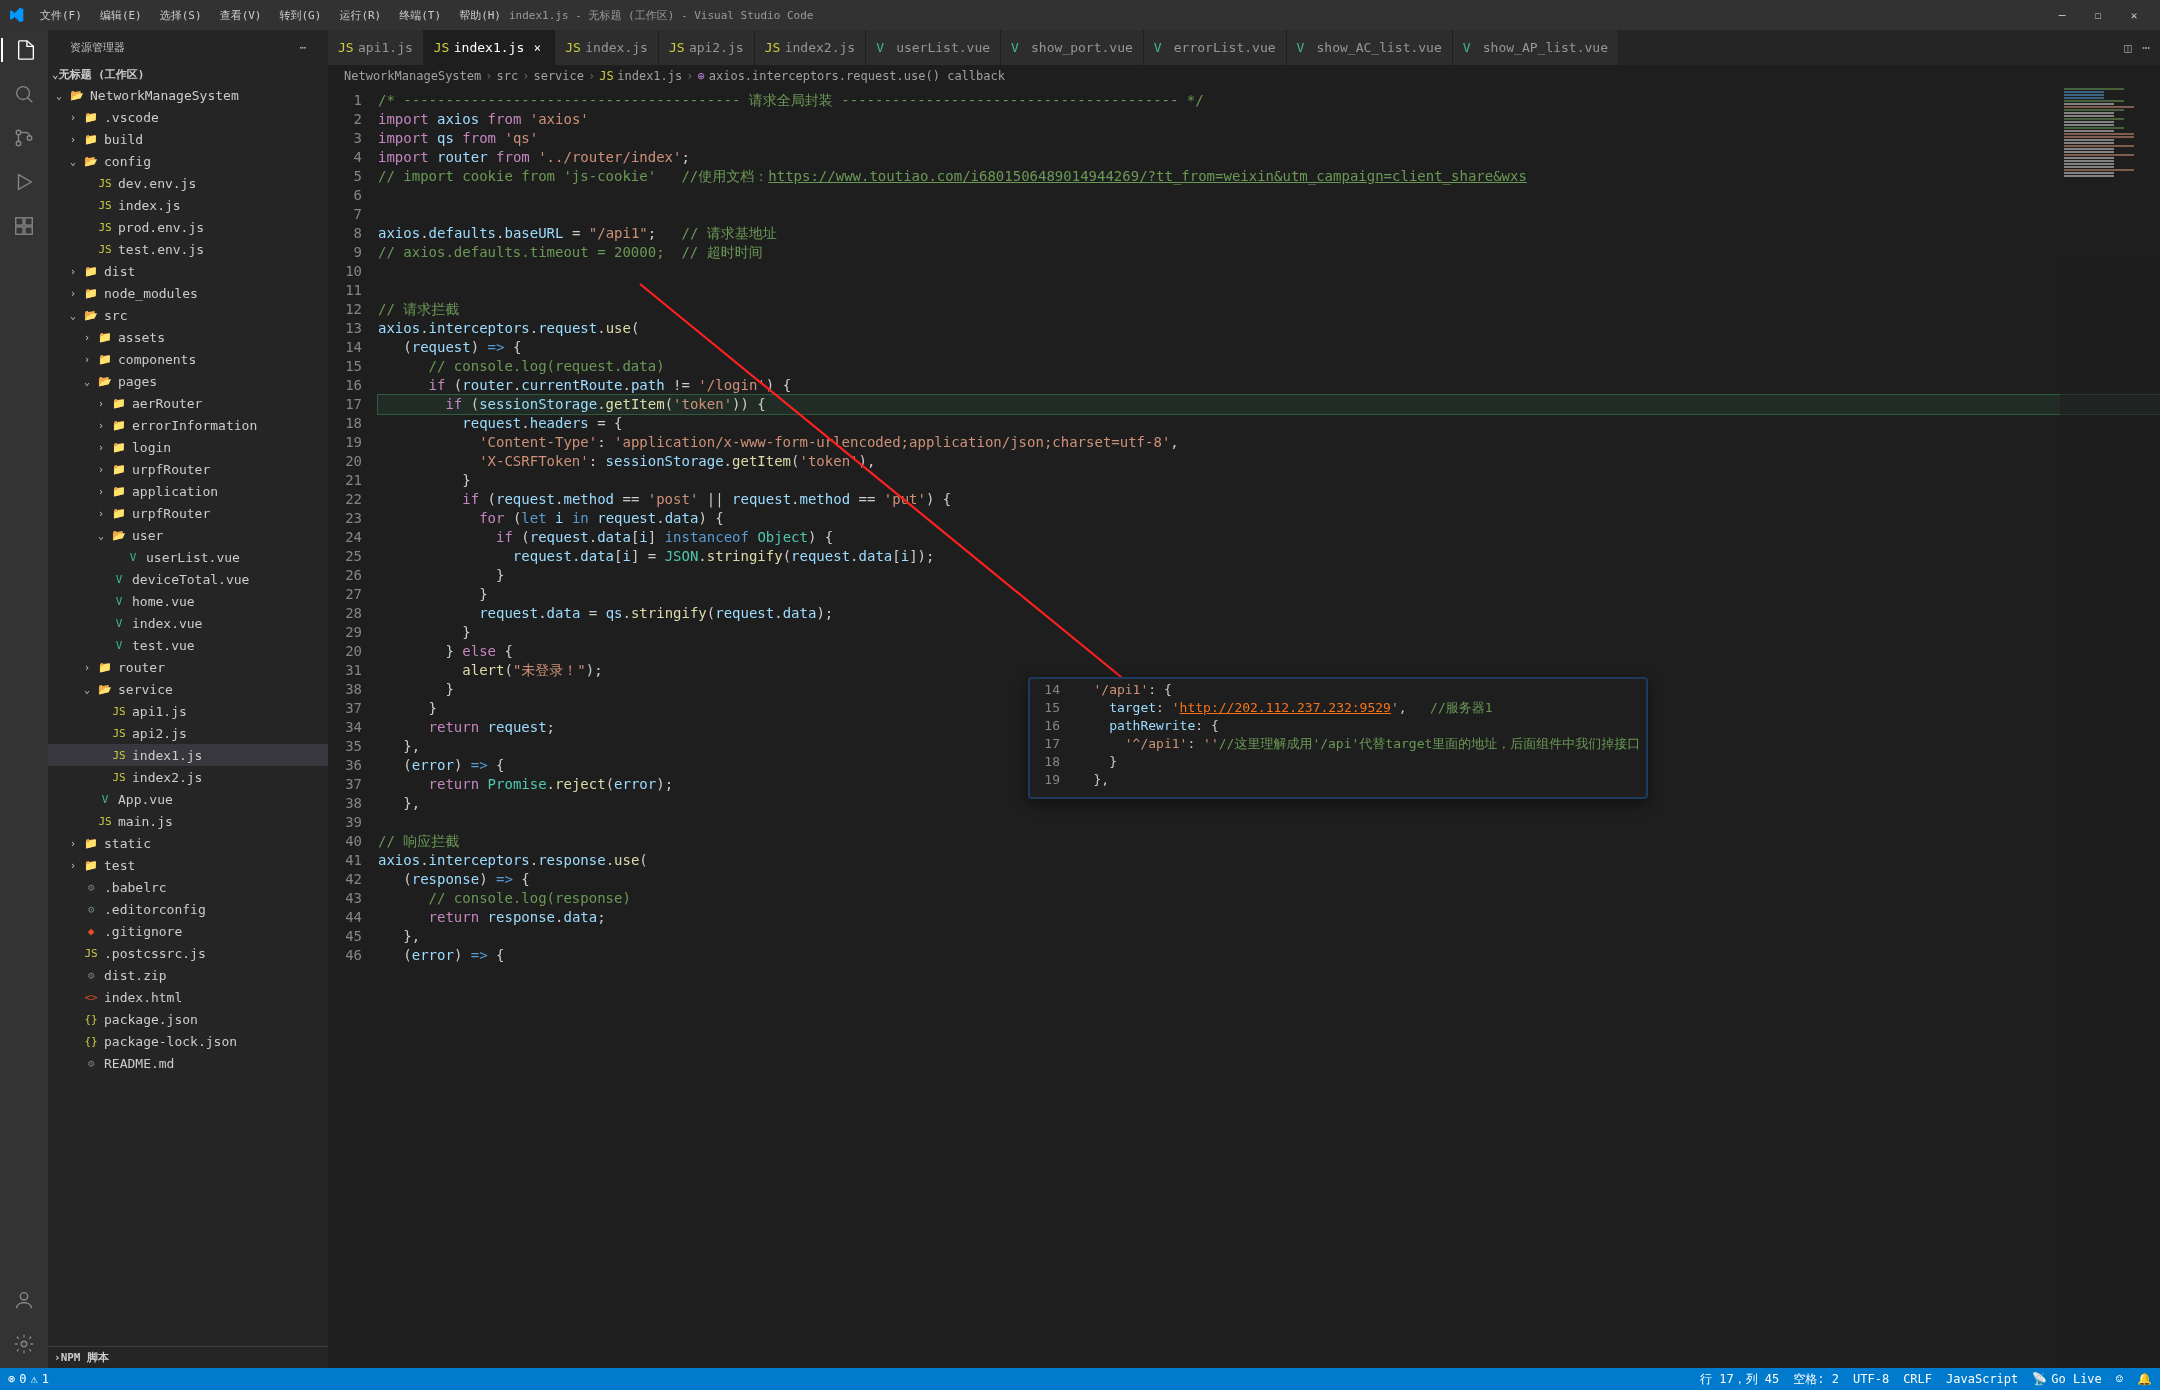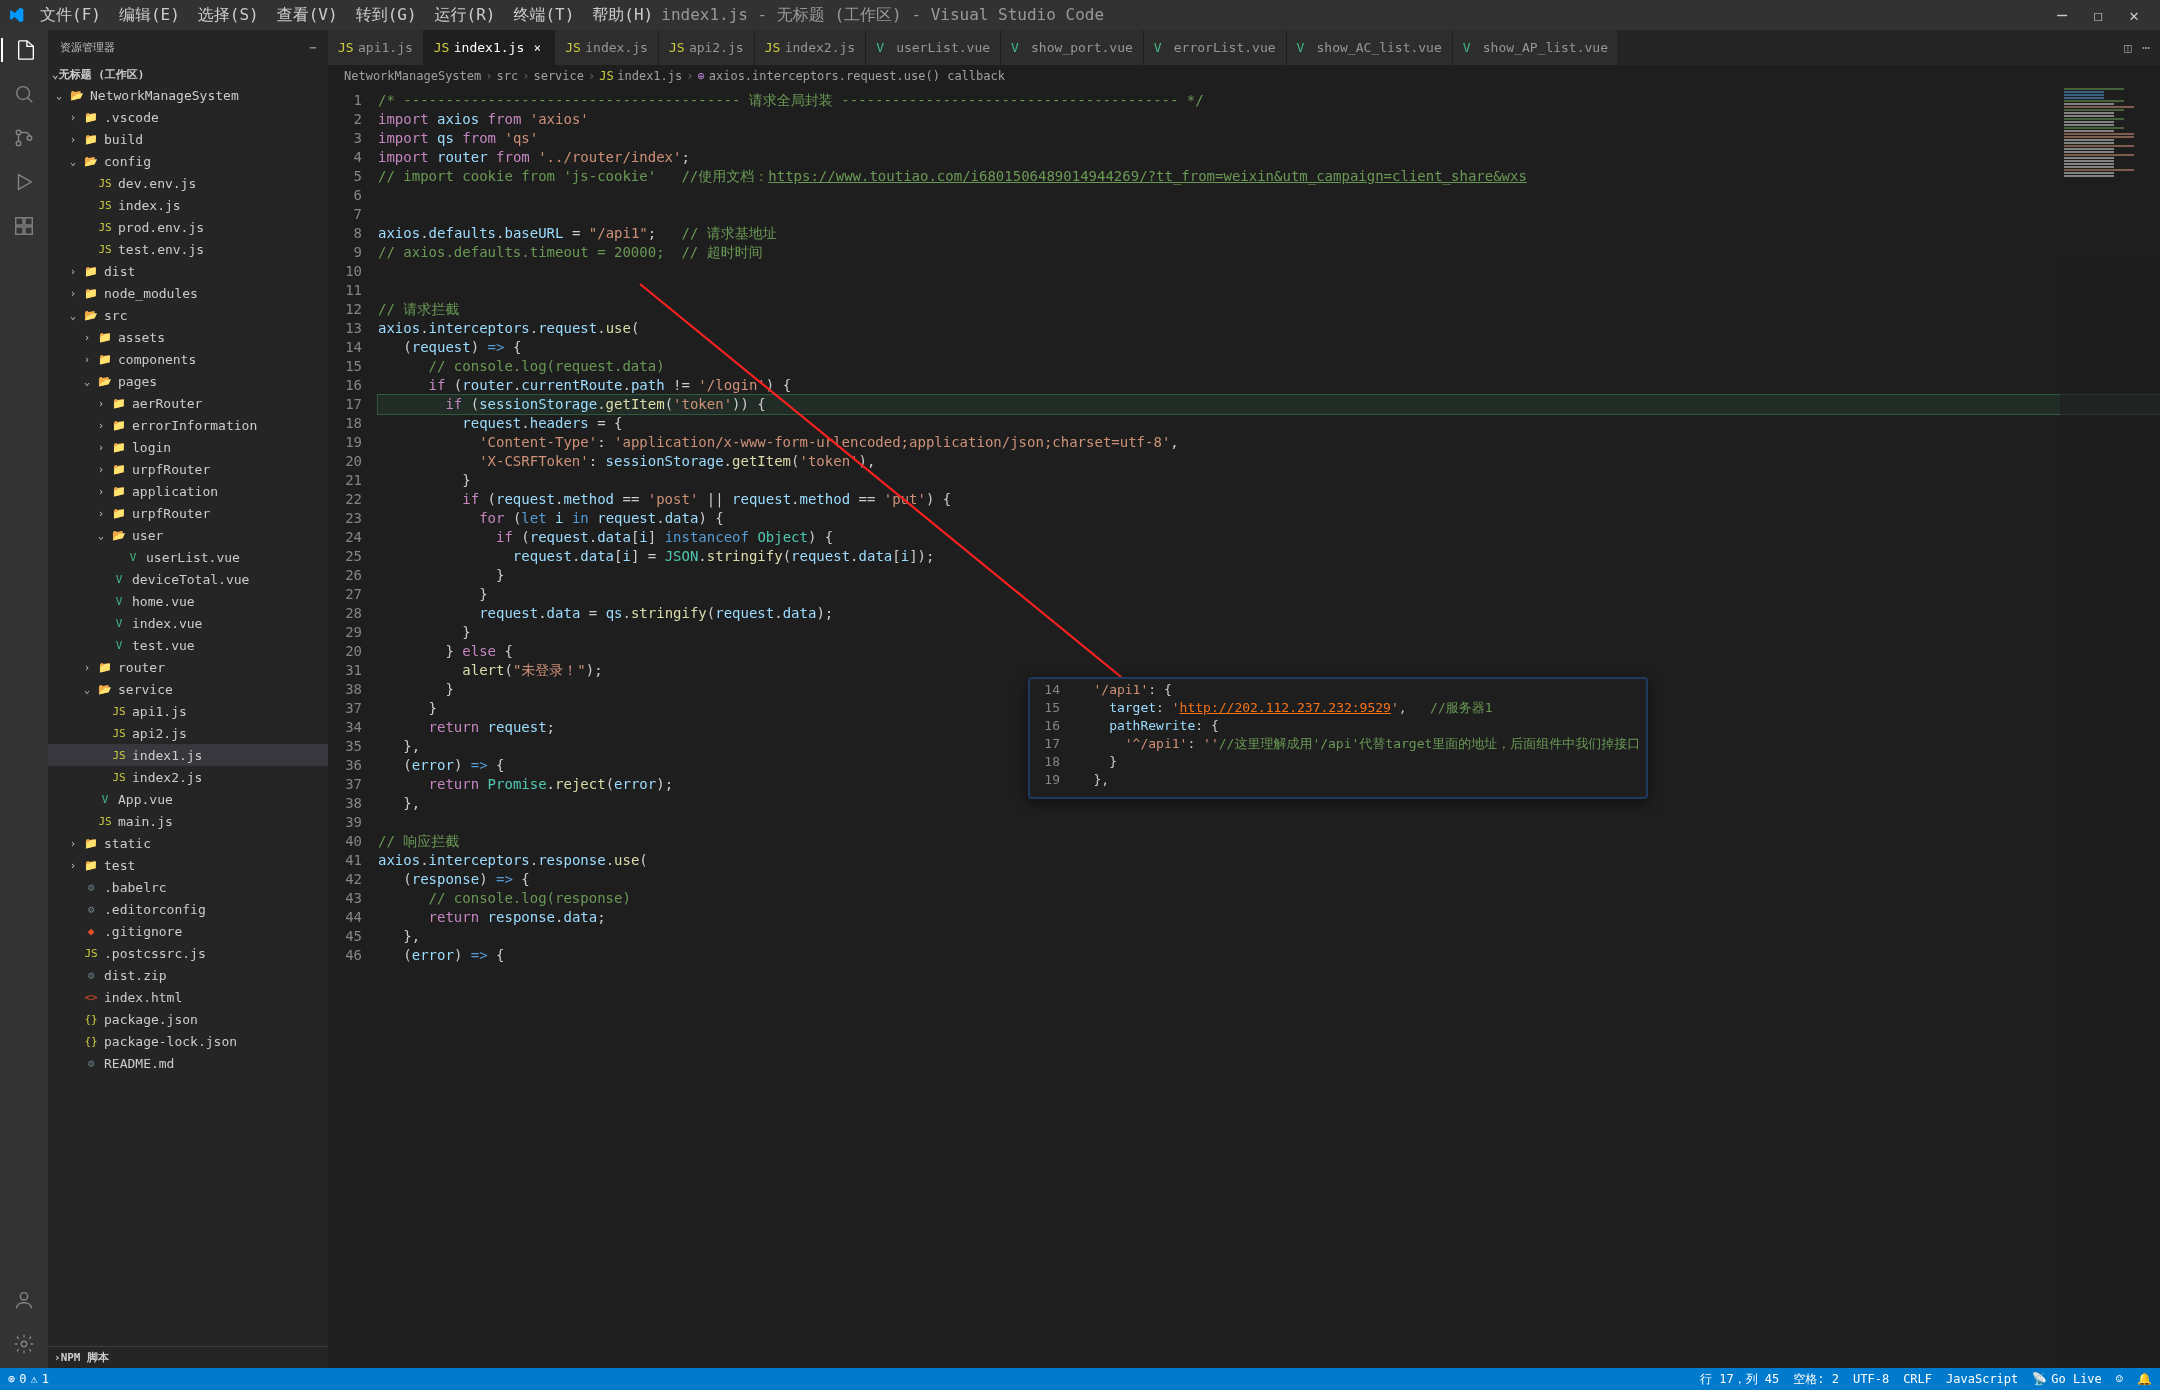--- a/index.html
+++ b/index.html
@@ -1,38 +1,38 @@
 <!DOCTYPE html>
 <html><head>
 <meta charset="utf-8">
 <style>
 * { margin: 0; padding: 0; box-sizing: border-box; font-family: "Segoe UI", Consolas, monospace; }
 body { background: #1e1e1e; color: #cccccc; font-size: 13px; width: 2160px; height: 1390px; overflow: hidden; display: flex; flex-direction: column; }
 
 
-.titlebar { height: 30px; background: #323233; display: flex; align-items: center; padding: 0 8px; color: #cccccc; font-size: 16px; }
+.titlebar { height: 30px; background: #323233; display: flex; align-items: center; padding: 0 8px; color: #cccccc; font-size: 11px; }
 .titlebar .logo { width: 16px; height: 16px; margin-right: 8px; }
 .titlebar .menu { display: flex; gap: 2px; }
 .titlebar .menu span { padding: 4px 8px; cursor: default; }
 .titlebar .title { flex: 1; text-align: left; color: #999; }
 .titlebar .winctl { display: flex; gap: 16px; padding: 0 8px; }
 .titlebar .winctl span { width: 20px; text-align: center; }
 
 
 .main { flex: 1; display: flex; overflow: hidden; }
 
 
 .activity { width: 48px; background: #333333; display: flex; flex-direction: column; align-items: center; padding-top: 8px; gap: 20px; }
 .activity .icon { width: 24px; height: 24px; color: #858585; display: flex; align-items: center; justify-content: center; }
 .activity .icon.active { color: #fff; border-left: 2px solid #fff; width: 46px; padding-left: 2px; }
 .activity .bottom { margin-top: auto; margin-bottom: 12px; display: flex; flex-direction: column; gap: 20px; }
 
 
 .sidebar { width: 280px; background: #252526; display: flex; flex-direction: column; overflow: hidden; }
-.sidebar .header { height: 35px; display: flex; align-items: center; justify-content: space-between; padding: 0 12px; font-size: 11px; color: #bbbbbb; text-transform: none; }
+.sidebar .header { height: 35px; display: flex; align-items: center; justify-content: space-between; padding: 0 22px; font-size: 11px; color: #bbbbbb; text-transform: none; }
 .sidebar .section-title { display: flex; align-items: center; padding: 2px 4px; font-size: 11px; font-weight: bold; color: #ccc; }
 .sidebar .tree { flex: 1; overflow-y: auto; font-size: 13px; }
 .tree-row { display: flex; align-items: center; height: 22px; padding-left: 8px; cursor: default; white-space: nowrap; }
 .tree-row.selected { background: #37373d; }
 .tree-row .chev { width: 12px; font-size: 10px; color: #ccc; }
 .tree-row .ficon { width: 18px; margin-right: 4px; display: inline-flex; align-items: center; justify-content: center; font-size: 11px; }
 .ficon.js { color: #cbcb41; }
 .ficon.vue { color: #41b883; }
 .ficon.folder { color: #dcb67a; }
 .ficon.folder-open { color: #dcb67a; }

